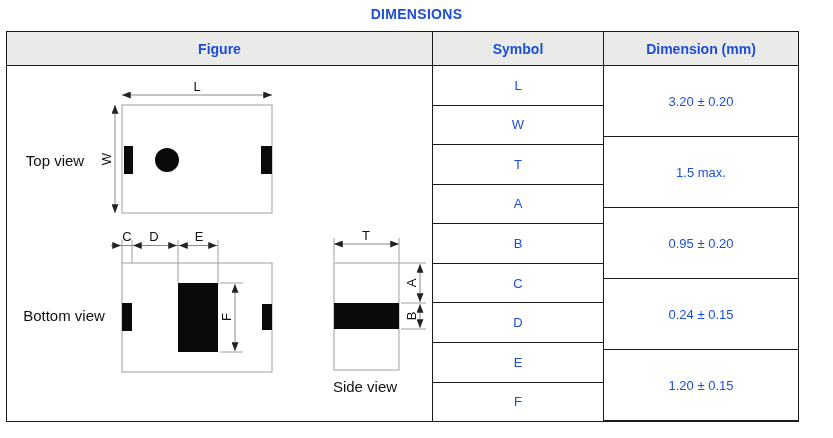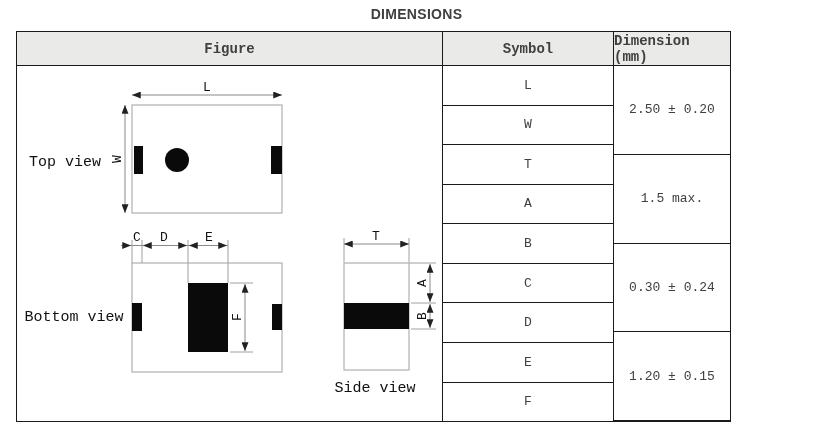--- a/index.html
+++ b/index.html
@@ -1,29 +1,28 @@
 <!DOCTYPE html>
 <html><head>
 <meta charset="utf-8">
 <style>
   html,body { margin:0; padding:0; background:#fff; }
   .page {
     position:relative; width:833px; height:438px; background:#ffffff;
-    font-family:"Liberation Sans", sans-serif; color:#404040;
+    font-family:"Liberation Sans", sans-serif; color:#1d4ed8;
     overflow:hidden;
   }
   .title {
     position:absolute; top:6px; left:0; width:100%;
     text-align:center; font-weight:bold; font-size:14px; letter-spacing:0.3px;
   }
   .dim-table {
-    position:absolute; left:16px; top:31px; width:715px; height:391px;
+    position:absolute; left:6px; top:31px; width:793px; height:391px;
     display:flex; border:1.5px solid #1a1a1a; box-sizing:border-box;
     background:#fff;
-    font-family:Liberation Mono, monospace;
   }
   .col { display:flex; flex-direction:column; box-sizing:border-box; }
   .col-figure { width:425px; }
   .col-symbol { width:171px; border-left:1.3px solid #1a1a1a;text-align:center; }
   .col-dimension { flex:1; border-left:1.3px solid #1a1a1a; }
   .th {
     flex:0 0 34px; height:34px; background:#eaeae8;
     border-bottom:1.3px solid #1a1a1a;
     display:flex; align-items:center; justify-content:center;
     font-weight:bold; font-size:14px; box-sizing:border-box;
@@ -137,20 +136,21 @@
       <div class="cell">A</div>
       <div class="cell">B</div>
       <div class="cell">C</div>
       <div class="cell">D</div>
       <div class="cell">E</div>
       <div class="cell last">F</div>
     </div>
 
     <div class="col col-dimension">
       <div class="th">Dimension (mm)</div>
-      <div class="cell">2.50 ± 0.20</div>
+      <div class="cell">3.20 ± 0.20</div>
       <div class="cell">1.5 max.</div>
-      <div class="cell">0.30 ± 0.24</div>
+      <div class="cell">0.95 ± 0.20</div>
+      <div class="cell">0.24 ± 0.15</div>
       <div class="cell">1.20 ± 0.15</div>
     </div>
 
   </div>
 </div>
 
 </body></html>

